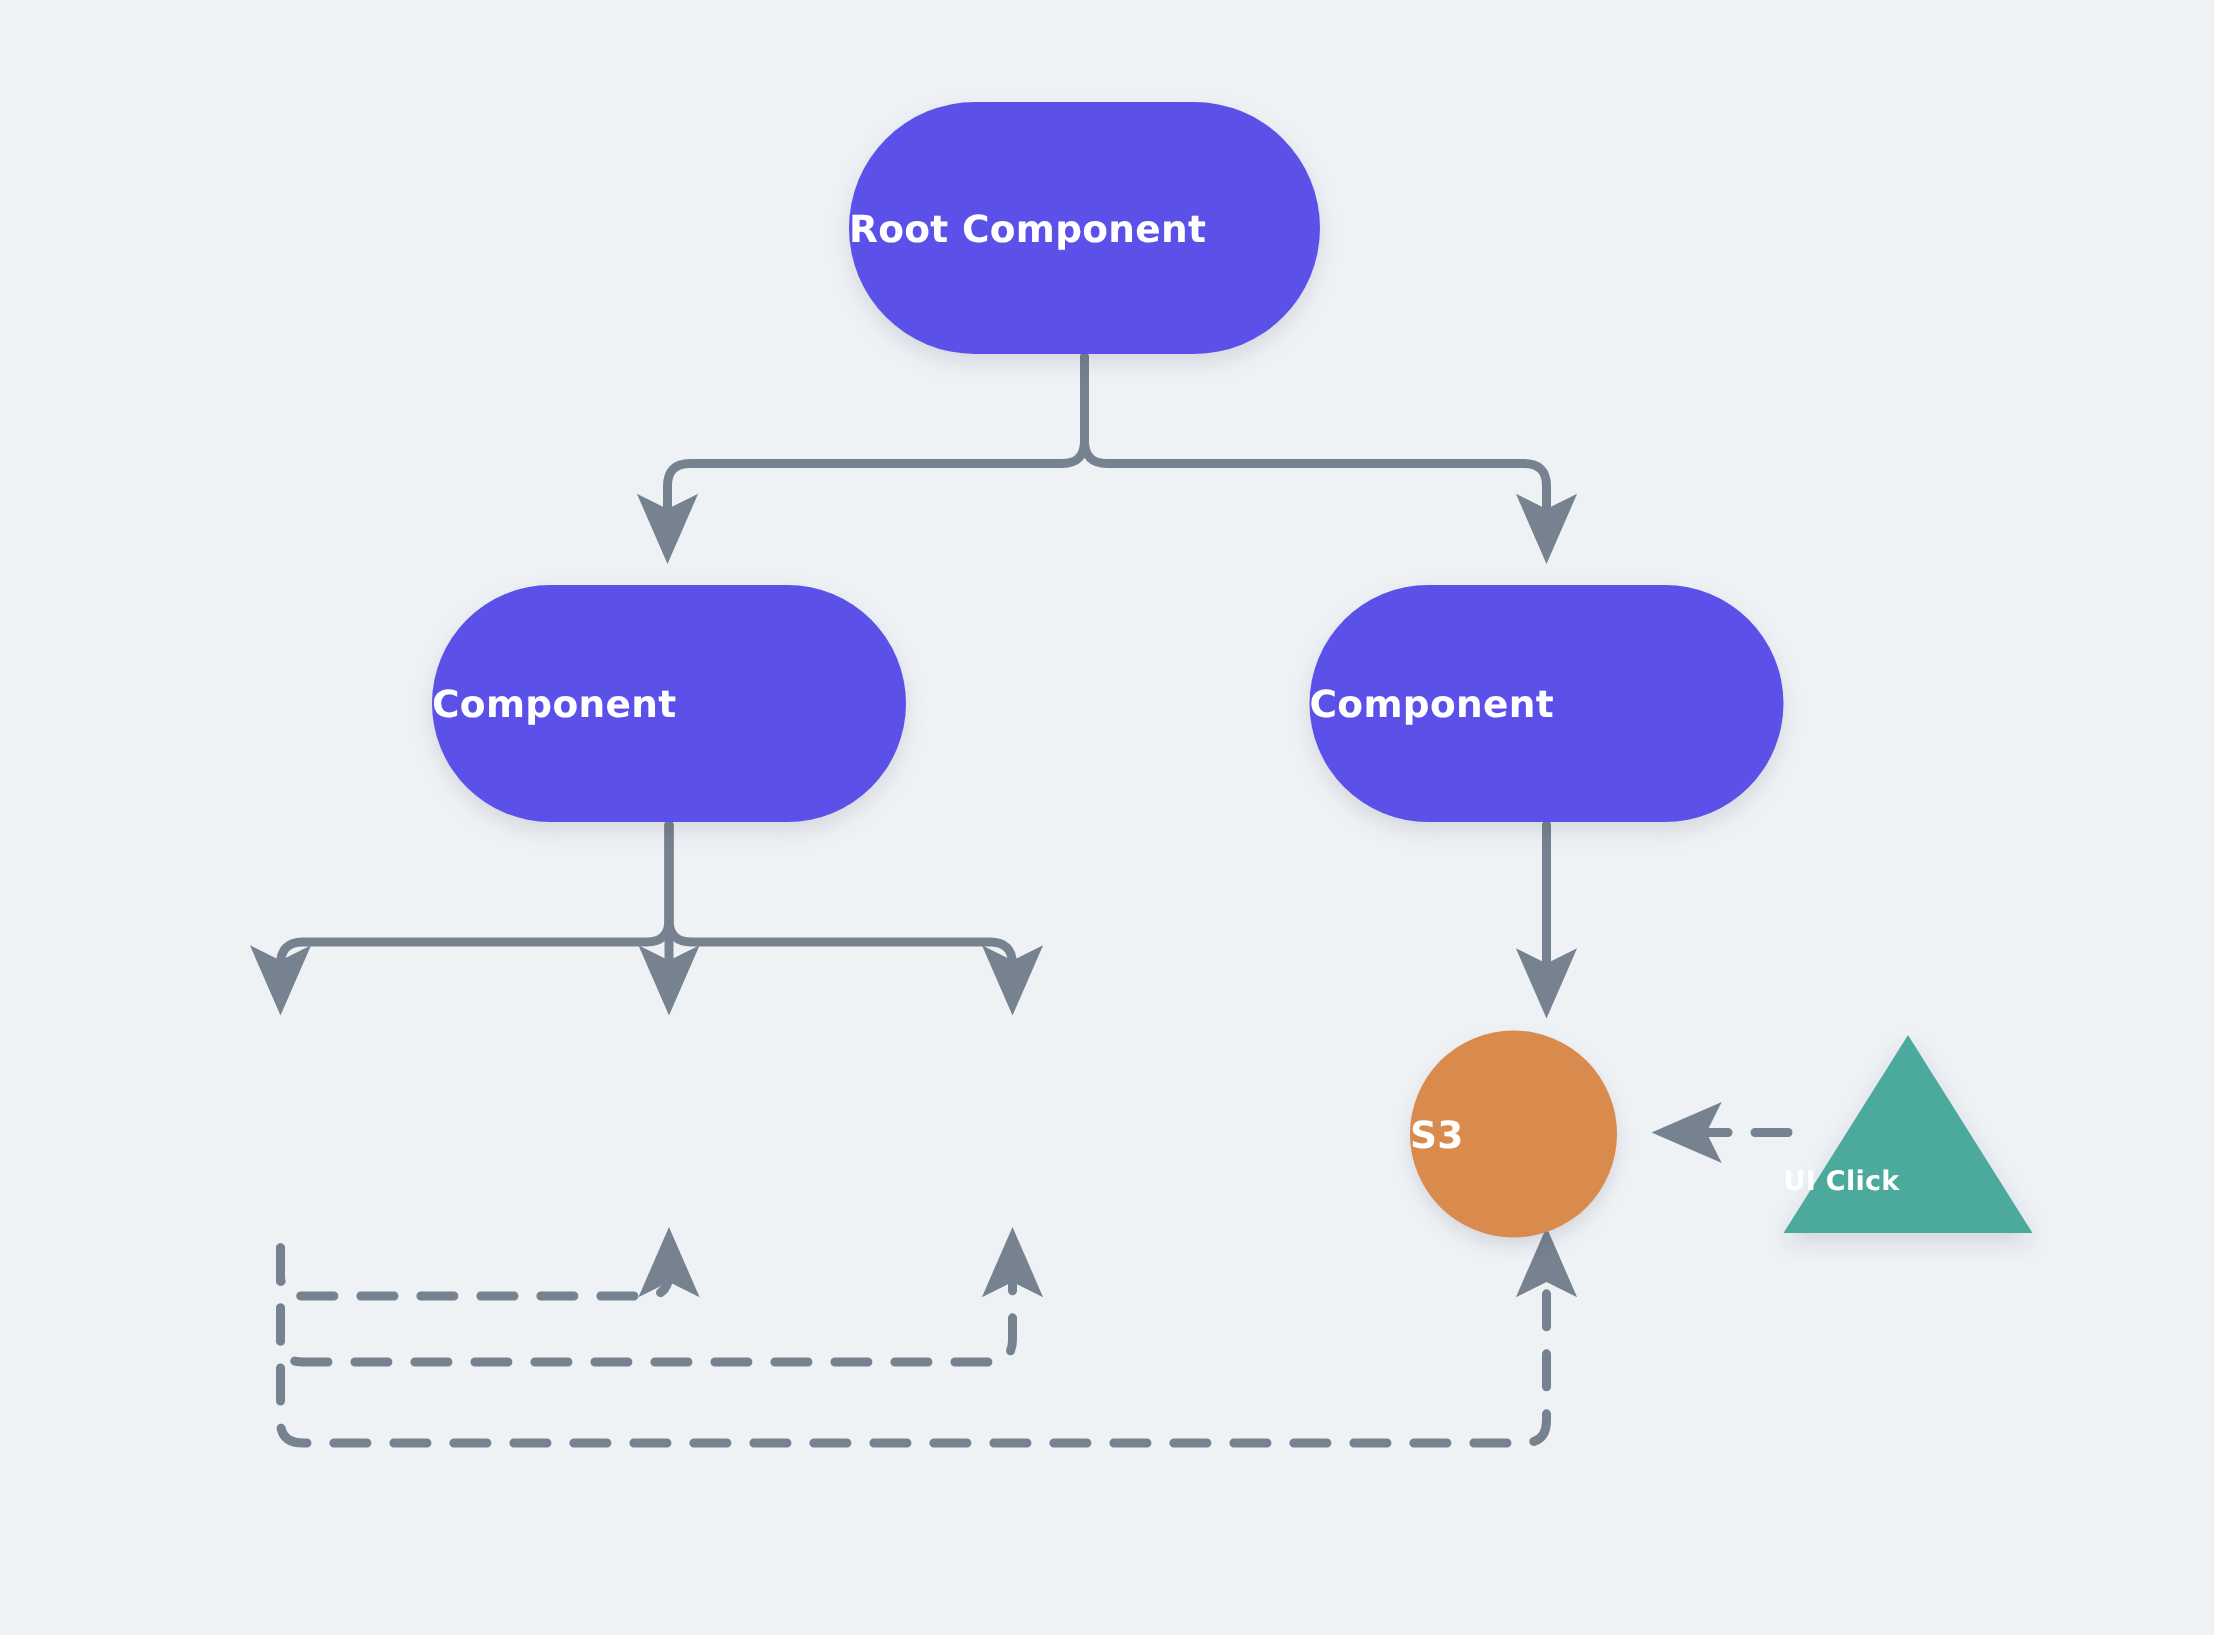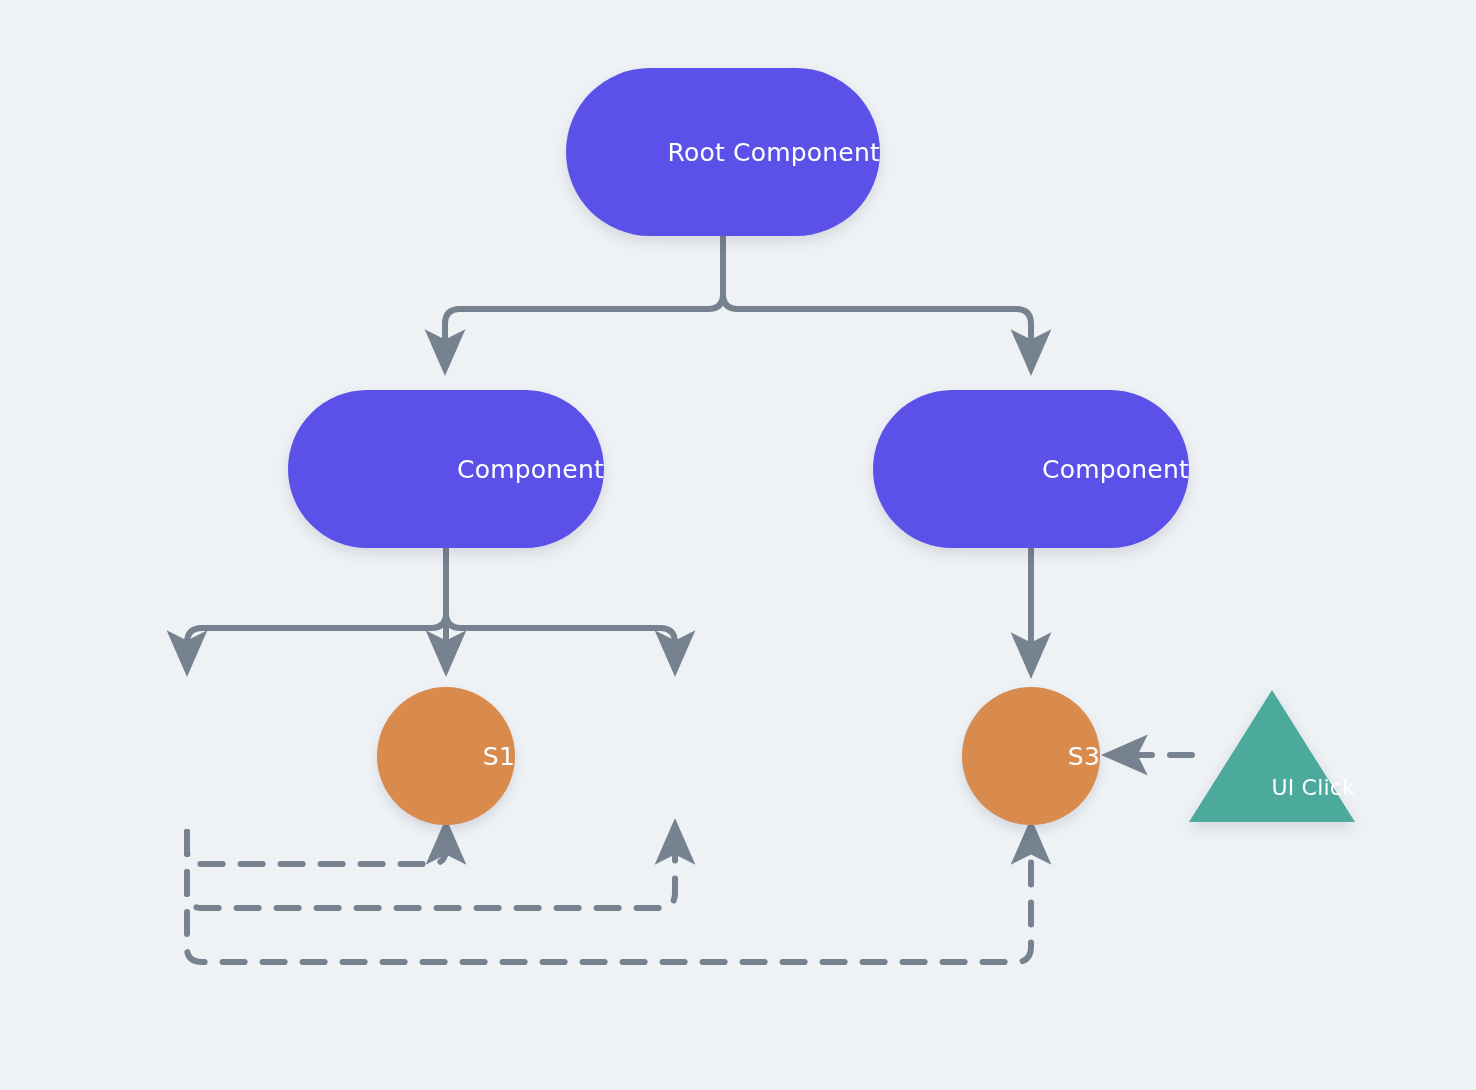--- a/index.html
+++ b/index.html
@@ -21,23 +21,23 @@
     position: absolute;
     left: 0;
     top: 0;
     width: 1476px;
     height: 1090px;
   }
   .node {
     position: absolute;
     display: flex;
     align-items: center;
-    justify-content: flex-end;
+    justify-content: flex-start;
     color: #ffffff;
-    font-weight: 400;
+    font-weight: 700;
     letter-spacing: 0.2px;
     text-align: center;
     user-select: none;
   }
   .node-pill {
     border-radius: 999px;
     background: #5b51e8;
     box-shadow: 0 6px 14px rgba(60, 60, 90, 0.14);
   }
   .node-circle {
@@ -59,21 +59,21 @@
   }
   .node-label {
     position: relative;
     z-index: 2;
     pointer-events: none;
   }
   .lbl-root { font-size: 25px; }
   .lbl-comp { font-size: 25px; }
   .lbl-state { font-size: 25px; }
   .lbl-effect { font-size: 25px; }
-  .lbl-uiclick { font-size: 22px; }
+  .lbl-uiclick { font-size: 18px; }
   #diamond-effect .node-label { transform: translateY(-1px); }
   #tri-uiclick .node-label { transform: translateY(31px); }
 </style>
 </head>
 <body>
 
 <div id="canvas">
 
   <svg id="edges" viewBox="0 0 1476 1090">
     <defs>
@@ -123,26 +123,23 @@
 
   <div class="node node-pill" id="node-component-left" style="left:288px; top:390px; width:316px; height:158px;">
     <span class="node-label lbl-comp">Component</span>
   </div>
 
   <div class="node node-pill" id="node-component-right" style="left:873px; top:390px; width:316px; height:158px;">
     <span class="node-label lbl-comp">Component</span>
   </div>
 
 
-  <div class="node node-circle" id="node-s1" style="left:377px; top:687px; width:138px; height:138px;">
-    <span class="node-label lbl-state">S1</span>
-  </div>
 
 
-  <div class="node node-circle" id="node-s3" style="left:962px; top:687px; width:138px; height:138px;">
+  <div class="node node-circle" id="node-s3" style="left:940px; top:687px; width:138px; height:138px;">
     <span class="node-label lbl-state">S3</span>
   </div>
 
   <div class="node node-tri-wrap" id="tri-uiclick" style="left:1189px; top:690px; width:166px; height:132px;">
     <svg class="shape-svg" viewBox="0 0 166 132" preserveAspectRatio="none">
       <polygon points="83,0 166,132 0,132" fill="#4caa9c" filter="url(#softshadow)"></polygon>
     </svg>
     <span class="node-label lbl-uiclick">UI Click</span>
   </div>
 

